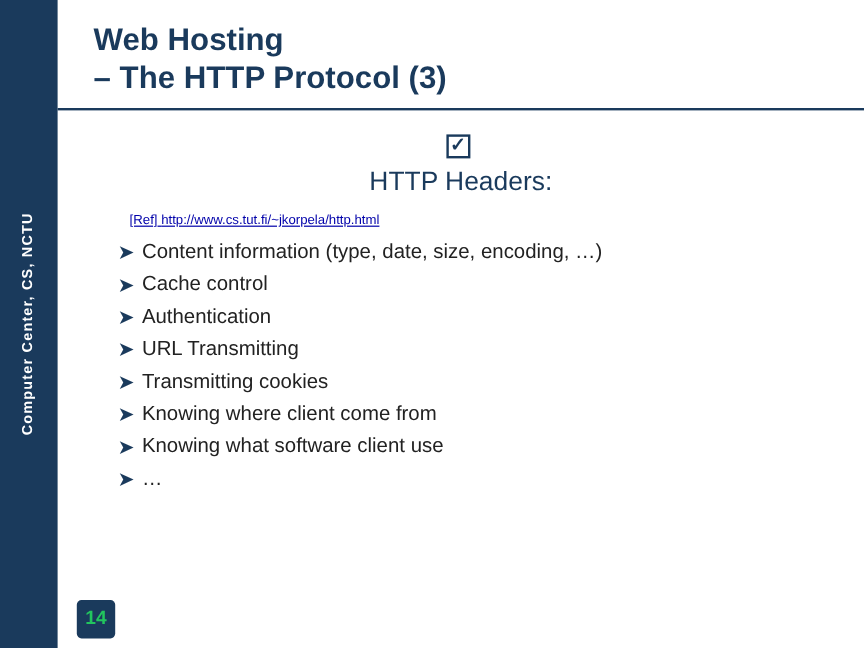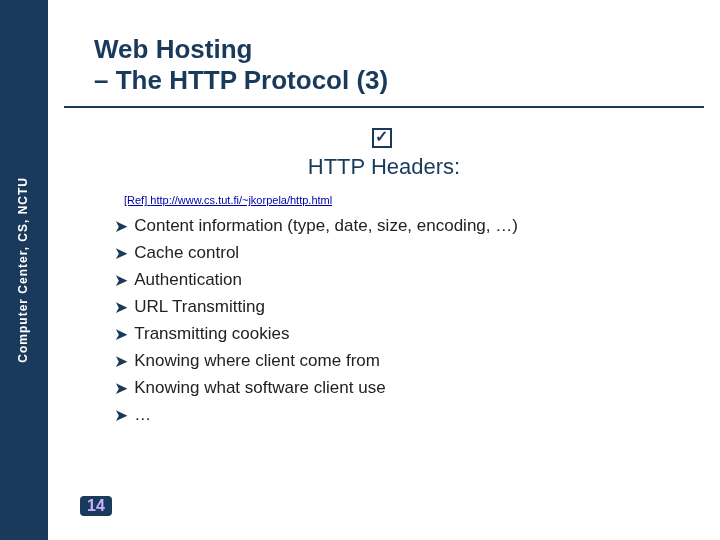--- a/index.html
+++ b/index.html
@@ -32,21 +32,21 @@
       transform: rotate(180deg);
       letter-spacing: 1px;
       text-align: center;
       line-height: 1.3;
     }
 
     .main-content {
       flex: 1;
       display: flex;
       flex-direction: column;
-      padding: 16px;
+      padding: 0;
     }
 
     .header {
       padding: 18px 30px 10px 30px;
       border-bottom: 2px solid #1a3a5c;
     }
 
     .header-title {
       font-size: 26px;
       font-weight: bold;
@@ -137,23 +137,23 @@
     }
 
     .footer {
       padding: 8px 16px;
       display: flex;
       align-items: center;
     }
 
     .page-number {
       background: #1a3a5c;
-      color: #c4b5fd;
+      color: #22c55e;
       width: 32px;
-      height: 20px;
+      height: 32px;
       border-radius: 4px;
       display: flex;
       align-items: center;
       justify-content: center;
       font-size: 16px;
       font-weight: bold;
     }
   </style>
 </head>
 <body>

